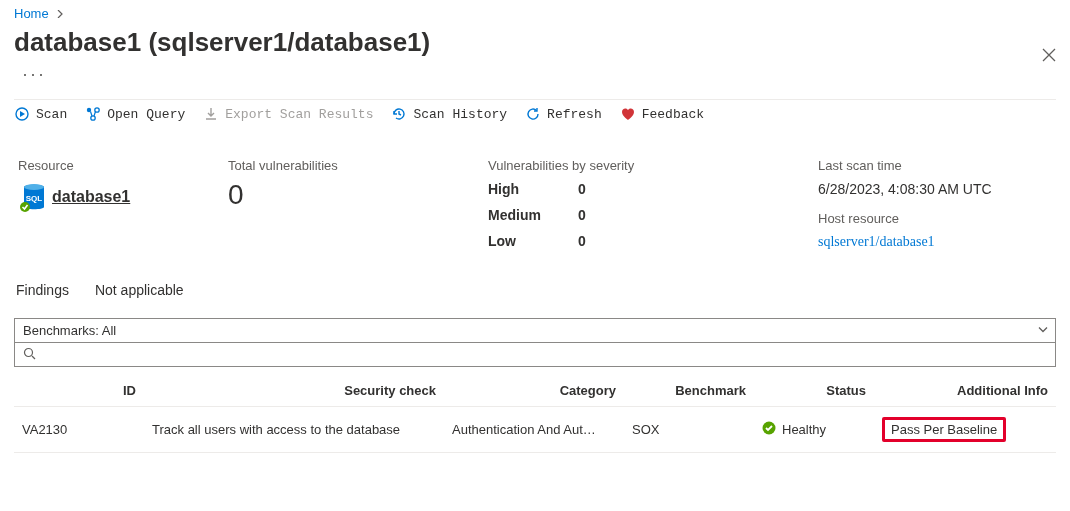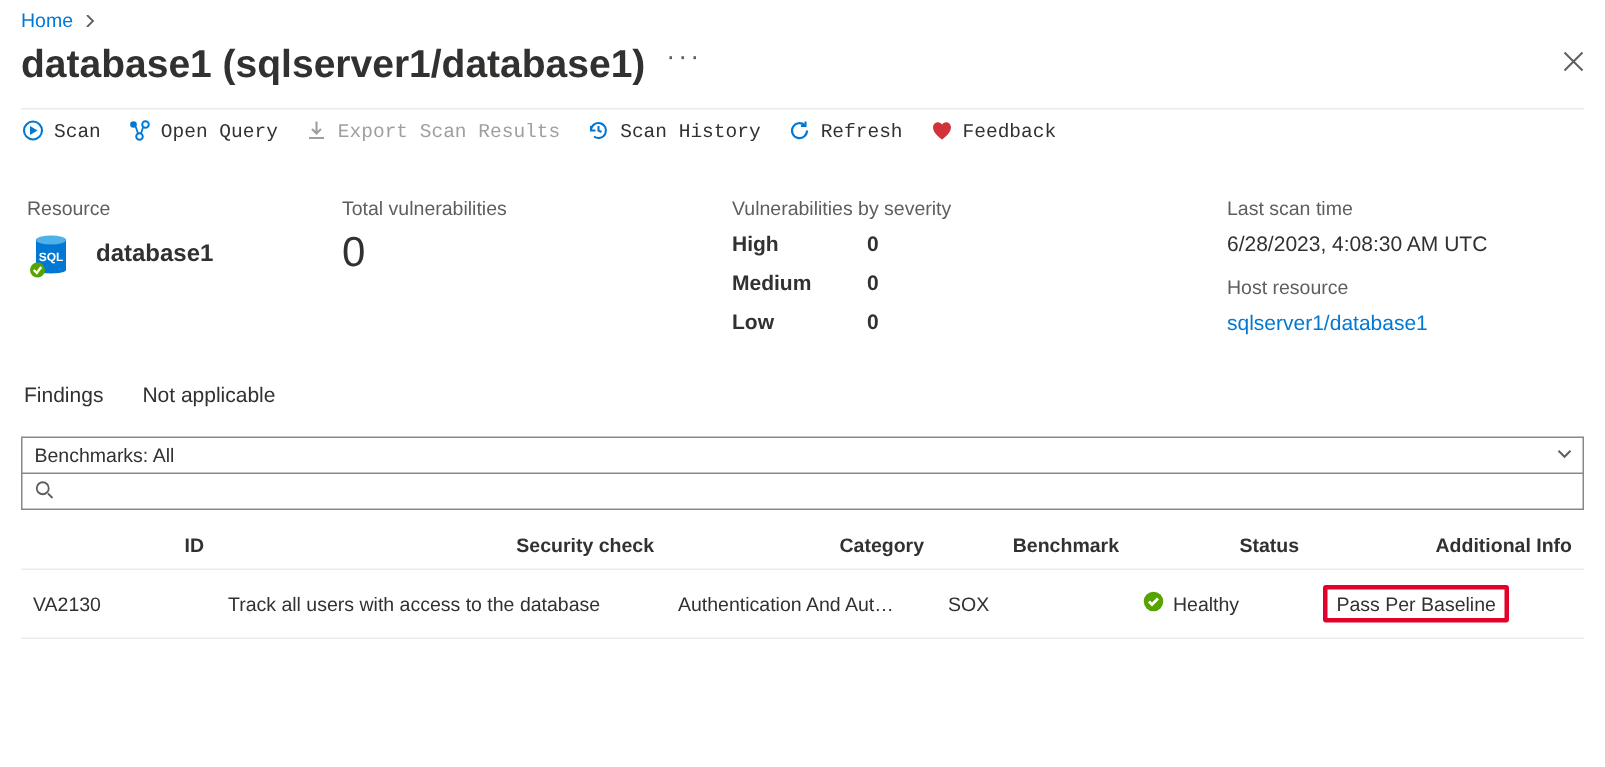--- a/index.html
+++ b/index.html
@@ -39,27 +39,27 @@
   .info-banner .learn { margin-left: 2px; color: #323130; cursor: pointer; }
   .info-banner .arrow { margin-left: 4px; }
 
   .overview { display: flex; padding: 24px 4px 20px 4px; gap: 20px; }
   .ov-col { flex: 0 0 auto; }
   .ov-col.res { width: 190px; }
   .ov-col.tot { width: 240px; }
   .ov-col.sev { width: 310px; }
   .ov-col.meta { margin-left: auto; width: 250px; }
   .ov-label { font-size: 13px; color: #605e5c; margin-bottom: 8px; }
-  .res-row { display: flex; align-items: center; gap: 14px; }
+  .res-row { display: flex; align-items: center; gap: 2px; text-decoration: underline; }
   .res-name { font-size: 16px; font-weight: 600; }
   .big-num { font-size: 28px; font-weight: 400; line-height: 1; }
   .sev-grid { display: grid; grid-template-columns: 90px 60px; row-gap: 10px; font-size: 14px; }
   .sev-grid .lab { font-weight: 600; }
   .meta-val { font-size: 14px; margin-bottom: 14px; }
-  .meta-link { color: #0078d4; font-size: 14px; }
+  .meta-link { color: #0078d4; font-size: 14px; font-family: Liberation Serif, serif; }
 
   .tabs { display: flex; align-items: flex-end; gap: 22px; padding: 6px 0 0 0; }
   .tab { font-size: 14px; color: #323130; padding: 6px 2px; cursor: pointer; position: relative; }
   .tab.active { font-weight: 600; }
   .tab.active::after {
     content: ""; position: absolute; left: 0; right: 0; bottom: -2px; height: 3px; background: #0078d4;
   }
   .red-box { border: 3px solid #e3002b; border-radius: 2px; padding: 4px 8px 6px 8px; margin: -4px -8px -6px -8px; }
 
   .filter-block { margin-top: 14px; }
@@ -93,21 +93,21 @@
   <div class="breadcrumb">
     <a href="#">Home</a>
     <span class="chev">
       <svg width="8" height="8" viewBox="0 0 8 8">
           <path d="M2 0 L6 4 L2 8" fill="none" stroke="#605e5c" stroke-width="1.2"></path>
         </svg>
     </span>
   </div>
 
   <div class="title-row">
-    <div style="display:flex;align-items:flex-start;gap:6px;">
+    <div style="display:flex;align-items:flex-start;gap:6px;flex-direction:column;">
       <h1>database1 (sqlserver1/database1)</h1>
       <span class="title-more">···</span>
     </div>
     <span class="close-x">
       <svg viewBox="0 0 14 14">
           <path d="M1 1 L13 13 M13 1 L1 13" stroke="#605e5c" stroke-width="1.3"></path>
         </svg>
     </span>
   </div>
 

